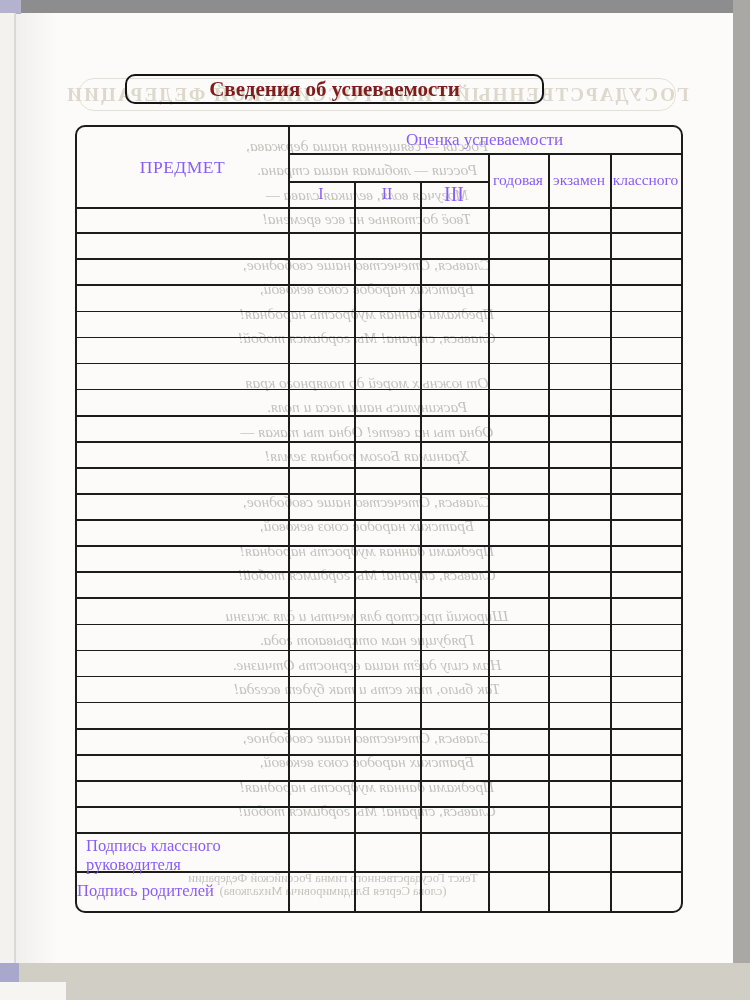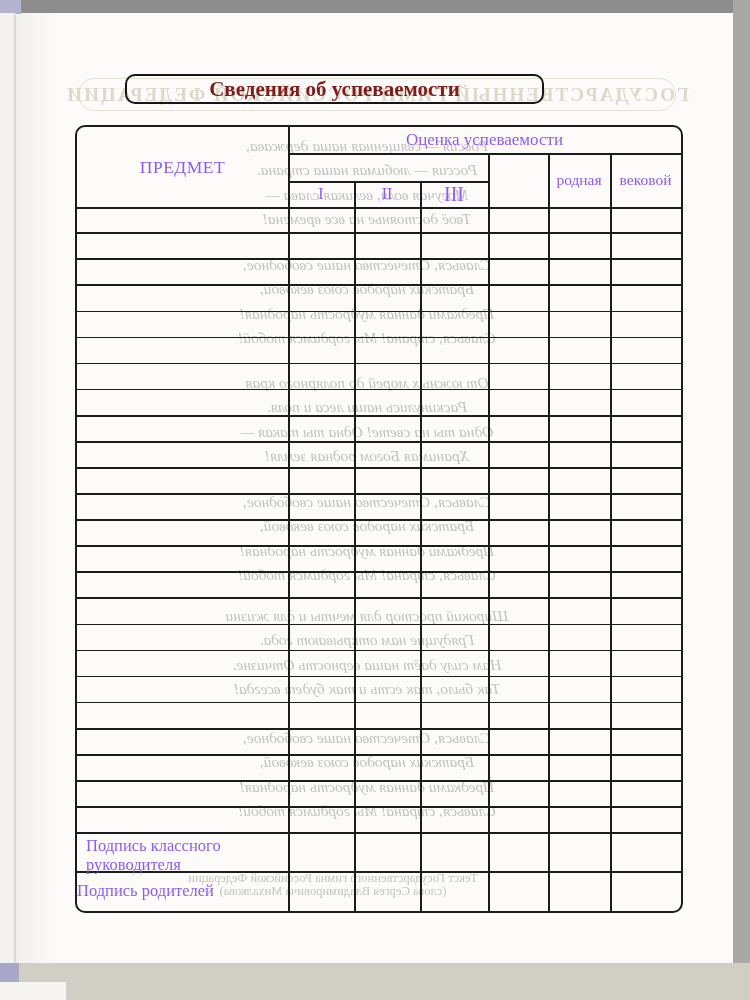--- a/index.html
+++ b/index.html
@@ -133,22 +133,23 @@
         <div class="gline" style="left: 0px; top: 653.033px; width: 604px; height: 1.7px;"></div>
         <div class="gline" style="left: 0px; top: 679.117px; width: 604px; height: 1.7px;"></div>
         <div class="gline" style="left: 0px; top: 705.2px; width: 604px; height: 1.7px;"></div>
         <div class="gline" style="left: 0px; top: 744px; width: 604px; height: 1.7px;"></div>
       </div>
     <div class="cell-label lab-subject">ПРЕДМЕТ</div>
     <div class="cell-label lab-grades">Оценка успеваемости</div>
     <div class="cell-label lab-t1">I</div>
     <div class="cell-label lab-t2">II</div>
     <div class="cell-label lab-t3">III</div>
-    <div class="cell-label lab-s2">родная</div>
-    <div class="cell-label lab-s3">вековой</div>
+    <div class="cell-label lab-s1">годовая</div>
+    <div class="cell-label lab-s2">экзамен</div>
+    <div class="cell-label lab-s3">классного</div>
     <div class="cell-label lab-sig1">Подпись классного руководителя</div>
     <div class="cell-label lab-sig2">Подпись родителей</div>
   </div>
 
   <div class="band-top"></div>
   <div class="corner-tl"></div>
   <div class="band-right"></div>
   <div class="band-bottom"></div>
   <div class="corner-bl"></div>
   <div class="below-left"></div>

